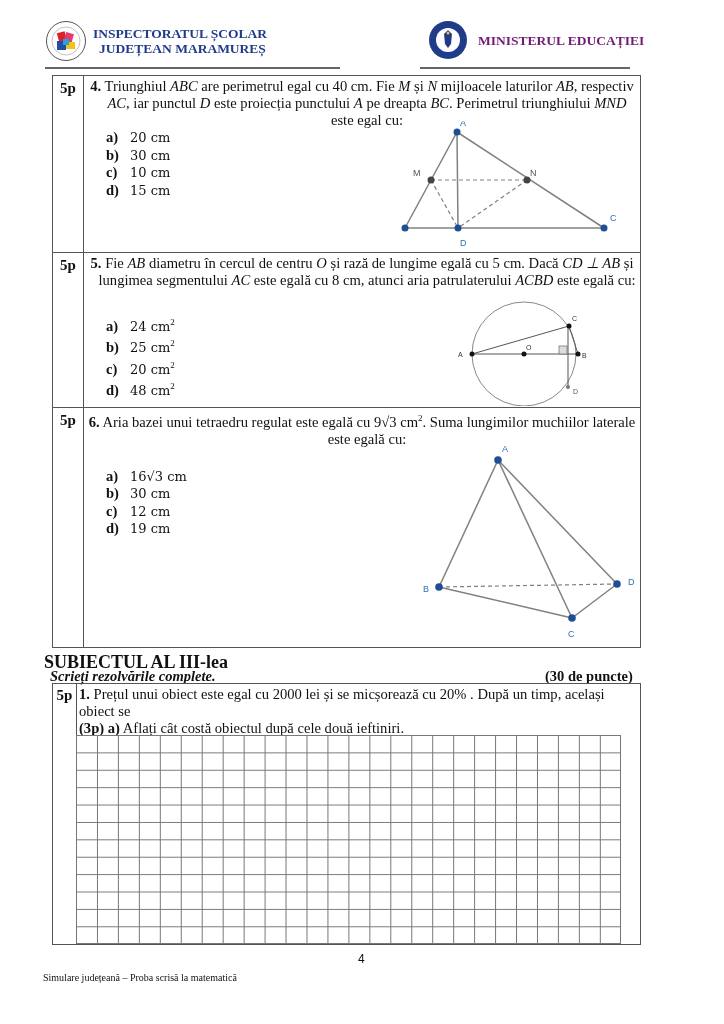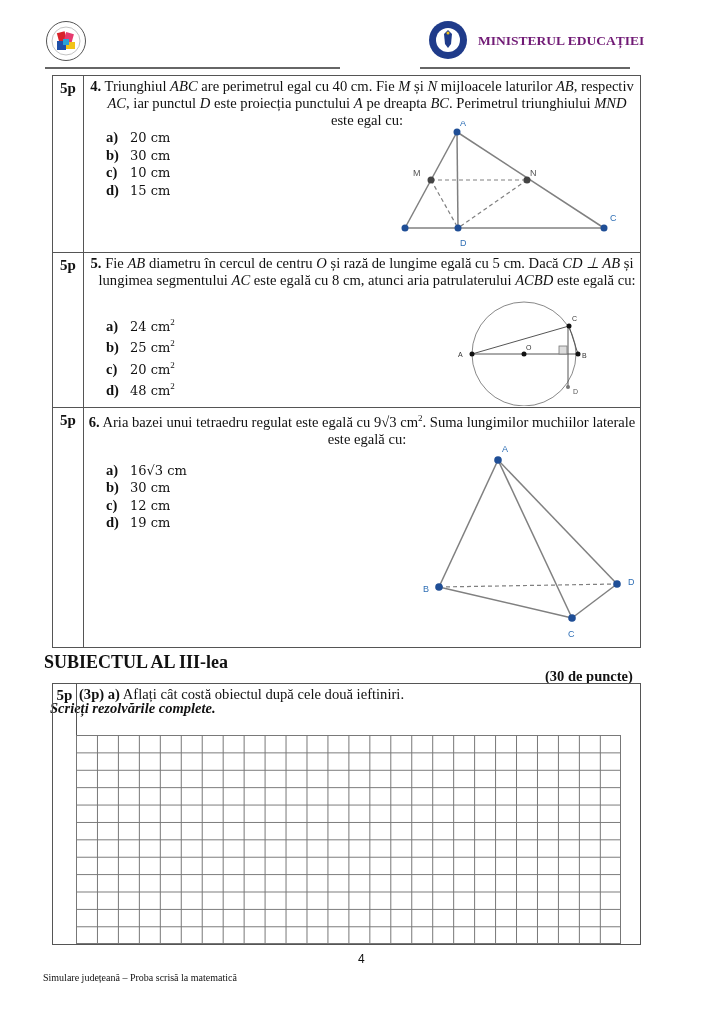--- a/index.html
+++ b/index.html
@@ -25,21 +25,21 @@
   i.m { font-family: "Liberation Serif", serif; font-style: italic; }
   .opts { margin-top: 0; margin-left: 18px; font-size: 14.6px; line-height: 17.5px; }
   .opt .lbl { font-weight: bold; display: inline-block; width: 24px; }
   .opt .val { font-family: "DejaVu Serif", serif; font-size: 13px; }
   sup { font-size: 9px; }
 
   .fig { position: absolute; }
   .figlabel { font-family: "Liberation Sans", sans-serif; fill: #2f6fb5; font-size: 9px; }
 
   .sub3 { position: absolute; left: 44px; top: 652px; font-weight: bold; font-size: 18px; }
-  .instr { position: absolute; left: 50px; top: 668px; font-weight: bold; font-style: italic; font-size: 14.5px; margin-top: 32px; }
+  .instr { position: absolute; left: 50px; top: 668px; font-weight: bold; font-style: italic; font-size: 14.5px; }
   .pts30 { position: absolute; left: 545px; top: 668px; font-weight: bold; font-size: 14.5px; }
 
   .sec3box { position: absolute; left: 52px; top: 683px; width: 589px; height: 262px; border: 1px solid #555; }
   .sec3pts { position: absolute; left: 0; top: 0; width: 24px; height: 260px; border-right: 1px solid #555; font-weight: bold; font-size: 15px; text-align: center; padding-top: 3px; }
   .sec3text { position: absolute; left: 26px; top: 2px; width: 560px; font-size: 14.6px; line-height: 17px; }
   .grid { position: absolute; left: 76px; top: 735px; width: 545px; height: 209px;
     background-image:
       linear-gradient(to right, #777 1px, transparent 1px),
       linear-gradient(to bottom, #777 1px, transparent 1px);
     background-size: 20.96px 17.4px;
@@ -54,20 +54,24 @@
 <div class="header">
   <svg class="logo-left" viewBox="0 0 42 42">
     <circle cx="21" cy="21" r="19.5" fill="#fff" stroke="#555" stroke-width="1"></circle>
     <circle cx="21" cy="21" r="14" fill="#fff" stroke="#999" stroke-width="0.6"></circle>
     <rect x="13" y="12" width="8" height="10" fill="#d8232a" transform="rotate(-15 17 17)"></rect>
     <rect x="20" y="13" width="8" height="9" fill="#e63b6f" transform="rotate(15 24 17)"></rect>
     <rect x="12" y="21" width="9" height="9" fill="#1f4fa8"></rect>
     <rect x="21" y="22" width="9" height="7" fill="#f2c318"></rect>
     <rect x="18" y="19" width="6" height="6" fill="#2aa1d8"></rect>
   </svg>
+  <div class="hdr-left-text">
+    <div>INSPECTORATUL ȘCOLAR</div>
+    <div>JUDEȚEAN MARAMUREȘ</div>
+  </div>
   <div class="rule-left"></div>
 
   <svg class="logo-right" viewBox="0 0 40 40">
     <circle cx="20" cy="20" r="19" fill="#1f3b8a"></circle>
     <circle cx="20" cy="20" r="12" fill="#fff"></circle>
     <path d="M20 10 L24 14 L23 24 L20 28 L17 24 L16 14 Z" fill="#1f3b8a"></path>
     <circle cx="20" cy="13" r="1.5" fill="#f2c318"></circle>
   </svg>
   <div class="hdr-right-text">MINISTERUL EDUCAȚIEI</div>
   <div class="rule-right"></div>
@@ -163,21 +167,21 @@
   </tr>
 
   <tr style="height:240px;">
     <td class="pts">5p</td>
     <td class="body">
       <div class="stmt">
         <span class="qnum">6.</span>
         <span>Aria bazei unui tetraedru regulat este egală cu </span><span>9√3 cm</span><sup>2</sup><span>. Suma lungimilor muchiilor laterale</span>
         <span class="cont">este egală cu:</span>
       </div>
-      <div class="opts" style="margin-top:14px;">
+      <div class="opts" style="margin-top:20px;">
         <div class="opt"><span class="lbl">a)</span><span class="val">16√3 cm</span></div>
         <div class="opt"><span class="lbl">b)</span><span class="val">30 cm</span></div>
         <div class="opt"><span class="lbl">c)</span><span class="val">12 cm</span></div>
         <div class="opt"><span class="lbl">d)</span><span class="val">19 cm</span></div>
       </div>
       <svg class="fig" style="left:330px; top:32px;" width="230" height="205">
         <g stroke="#808080" stroke-width="1.5" fill="none">
           <line x1="84" y1="20" x2="25" y2="147"></line>
           <line x1="84" y1="20" x2="158" y2="178"></line>
           <line x1="84" y1="20" x2="203" y2="144"></line>
@@ -201,19 +205,20 @@
 </tbody>
   </table>
 
 <div class="sub3">SUBIECTUL AL III-lea</div>
 <div class="instr">Scrieți rezolvările complete.</div>
 <div class="pts30">(30 de puncte)</div>
 
 <div class="sec3box">
   <div class="sec3pts">5p</div>
   <div class="sec3text">
+    <div><span class="qnum">1.</span> <span>Prețul unui obiect este egal cu 2000 lei și se micșorează cu  20% . După un timp, același obiect se</span></div>
     <div><b>(3p)</b> <b>a)</b> <span>Aflați cât costă obiectul după cele două ieftiniri.</span></div>
   </div>
 </div>
 <div class="grid"></div>
 
 <div class="pagenum">4</div>
 <div class="footer">Simulare județeană – Proba scrisă la matematică</div>
 
 </body></html>

